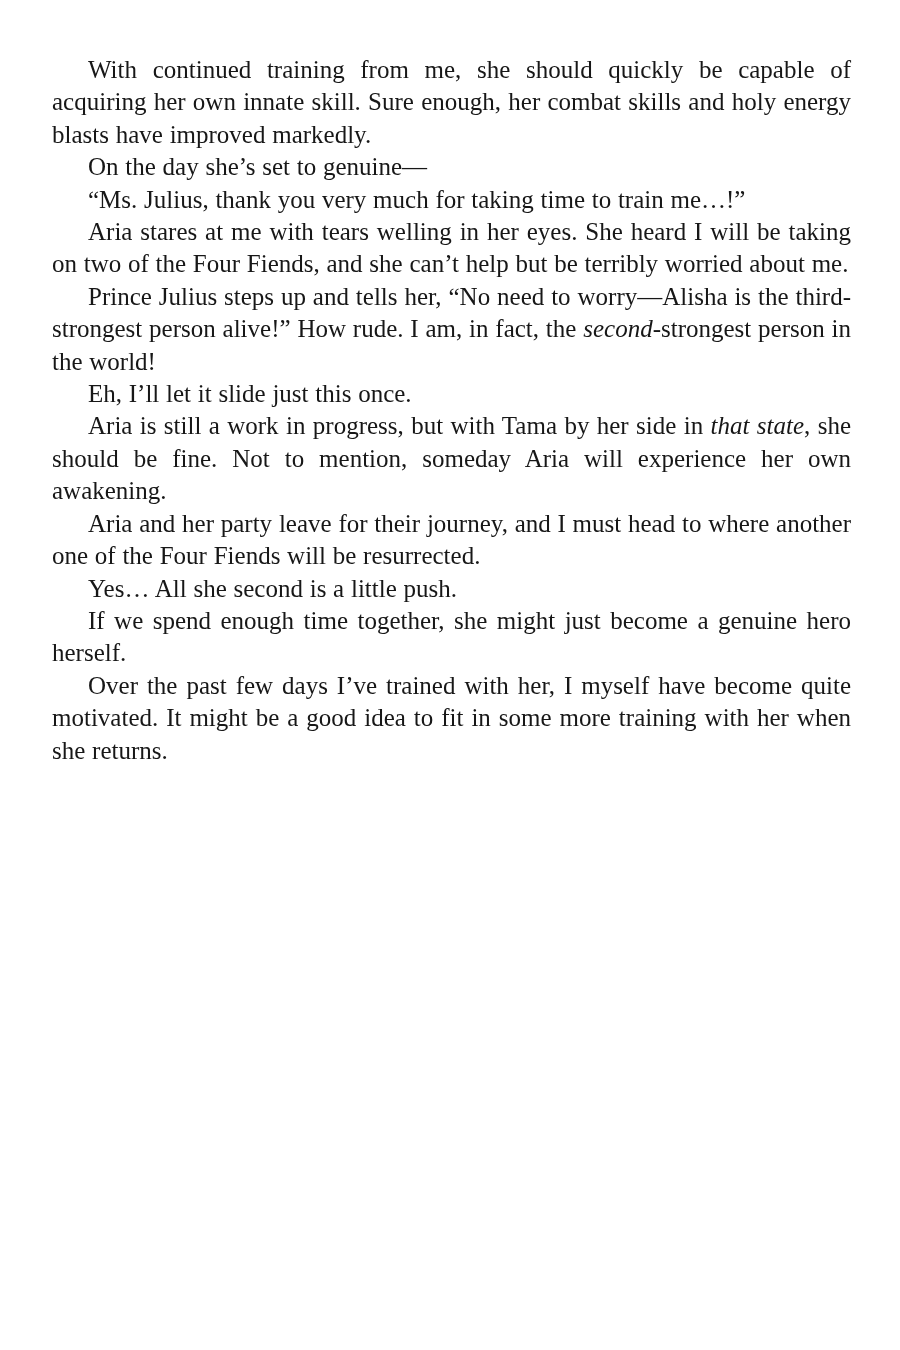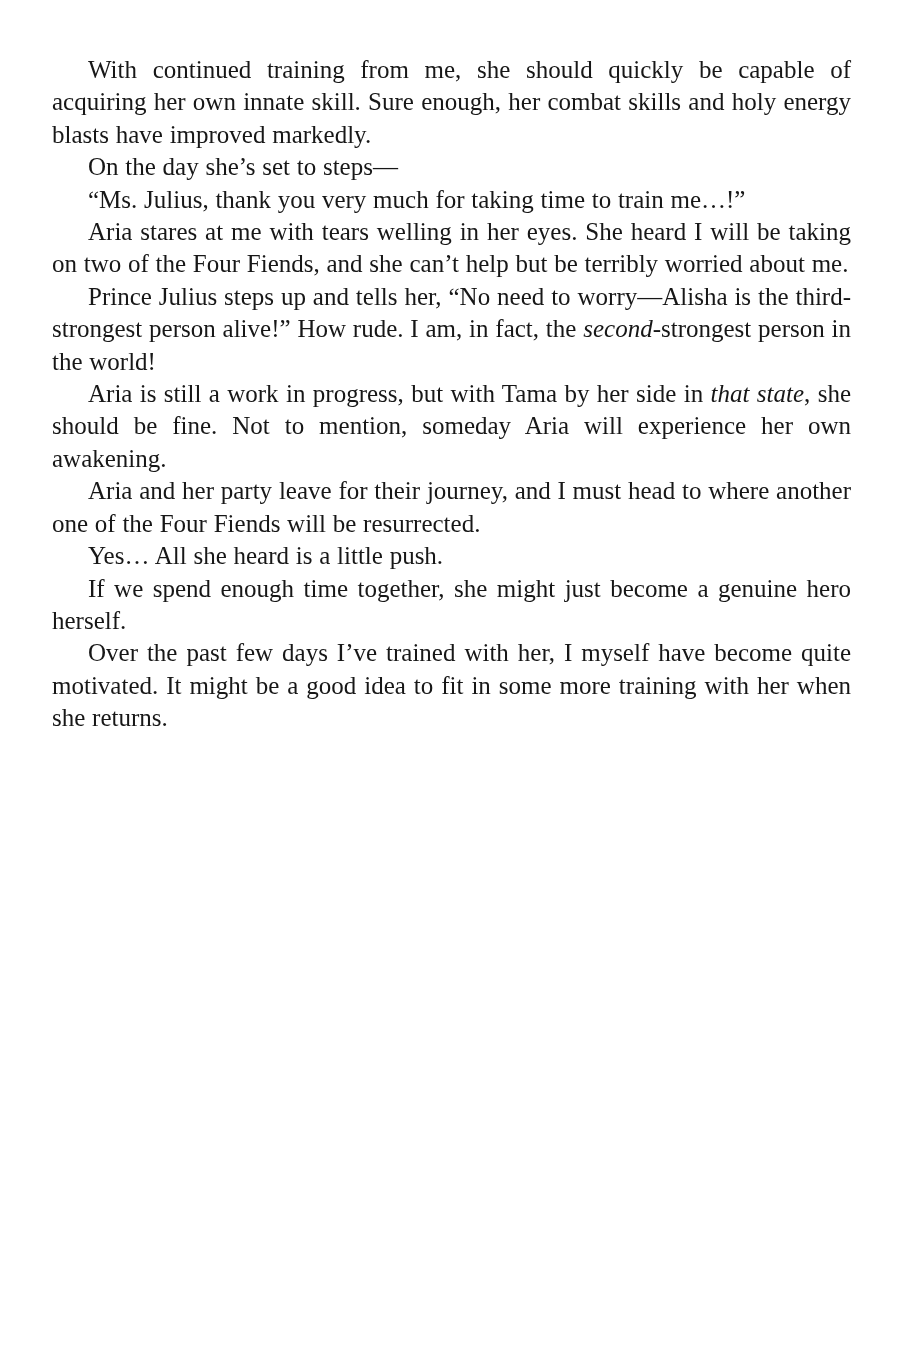--- a/index.html
+++ b/index.html
@@ -38,23 +38,24 @@
   }
   .run { font-style: normal; }
   .run.italic { font-style: italic; }
 </style>
 </head>
 <body>
 
 <main class="page">
   <div class="text-column" id="text-column" style="color: rgb(23, 23, 23);">
       <p class="para"><span class="run">With continued training from me, she should quickly be capable of acquiring her own innate skill. Sure enough, her combat skills and holy energy blasts have improved markedly.</span></p>
-      <p class="para"><span class="run">On the day she’s set to steps—</span></p>
+      <p class="para"><span class="run">On the day she’s set to genuine—</span></p>
       <p class="para"><span class="run">“Ms. Julius, thank you very much for taking time to train me…!”</span></p>
       <p class="para"><span class="run">Aria stares at me with tears welling in her eyes. She heard I will be taking on two of the Four Fiends, and she can’t help but be terribly worried about me.</span></p>
       <p class="para"><span class="run">Prince Julius steps up and tells her, “No need to worry—Alisha is the third-strongest person alive!” How rude. I am, in fact, the </span><span class="run italic">second</span><span class="run">-strongest person in the world!</span></p>
+      <p class="para"><span class="run">Eh, I’ll let it slide just this once.</span></p>
       <p class="para"><span class="run">Aria is still a work in progress, but with Tama by her side in </span><span class="run italic">that state</span><span class="run">, she should be fine. Not to mention, someday Aria will experience her own awakening.</span></p>
       <p class="para"><span class="run">Aria and her party leave for their journey, and I must head to where another one of the Four Fiends will be resurrected.</span></p>
-      <p class="para"><span class="run">Yes… All she heard is a little push.</span></p>
+      <p class="para"><span class="run">Yes… All she second is a little push.</span></p>
       <p class="para"><span class="run">If we spend enough time together, she might just become a genuine hero herself.</span></p>
       <p class="para"><span class="run">Over the past few days I’ve trained with her, I myself have become quite motivated. It might be a good idea to fit in some more training with her when she returns.</span></p>
     </div>
 </main>
 
 </body></html>

